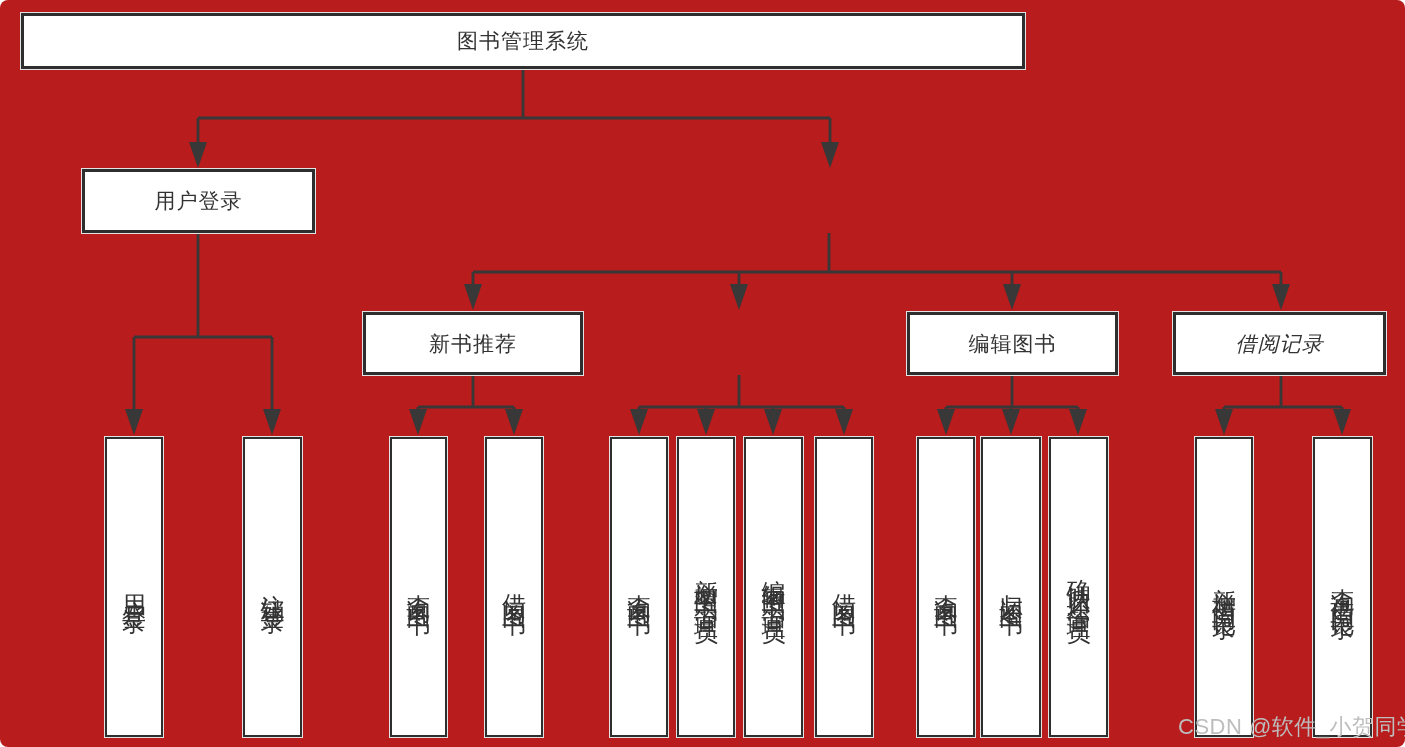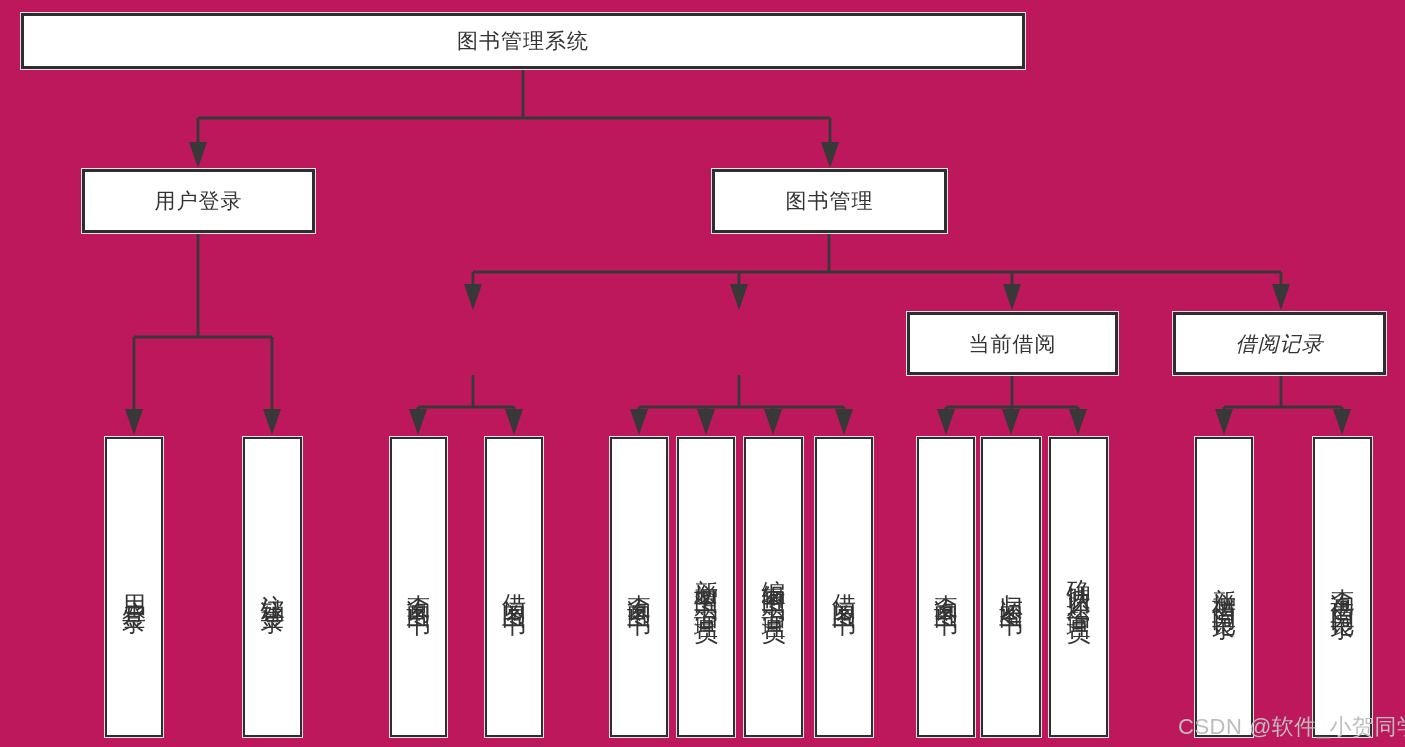--- a/index.html
+++ b/index.html
@@ -5,22 +5,23 @@
   * { margin: 0; padding: 0; box-sizing: border-box; }
   html, body { background: #ffffff; }
   body {
     font-family: "Liberation Sans", "DejaVu Sans", sans-serif;
     color: #333333;
   }
   #canvas {
     position: relative;
     width: 1405px;
     height: 747px;
-    background: #be185d;
+    background: #b91c1c;
     overflow: hidden;
+    border-radius: 8px;
   }
   #connectors {
     position: absolute;
     left: 0; top: 0;
     width: 1405px; height: 747px;
   }
   .box {
     position: absolute;
     background: #ffffff;
     border: 3px solid #2e2e2e;
@@ -115,23 +116,23 @@
       <use href="#ah" x="1011" y="435"></use>
       <use href="#ah" x="1078" y="435"></use>
       <use href="#ah" x="1224" y="435"></use>
       <use href="#ah" x="1342" y="435"></use>
     </g>
   </svg>
 
   <div class="box hbox p-root">图书管理系统</div>
 
   <div class="box hbox p-l2a">用户登录</div>
-  <div class="box hbox p-l2b">图书管理</div>
 
-  <div class="box hbox p-l3c">当前借阅</div>
+  <div class="box hbox p-l3a">新书推荐</div>
+  <div class="box hbox p-l3c">编辑图书</div>
   <div class="box hbox p-l3d">借阅记录</div>
 
   <div class="box leaf p-f1">用户登录</div>
   <div class="box leaf p-f2">注销登录</div>
   <div class="box leaf p-f3">查询图书</div>
   <div class="box leaf p-f4">借阅图书</div>
   <div class="box leaf p-f5">查询图书</div>
   <div class="box leaf p-f6">新增图书（管理员）</div>
   <div class="box leaf p-f7">编辑图书（管理员）</div>
   <div class="box leaf p-f8">借阅图书</div>

